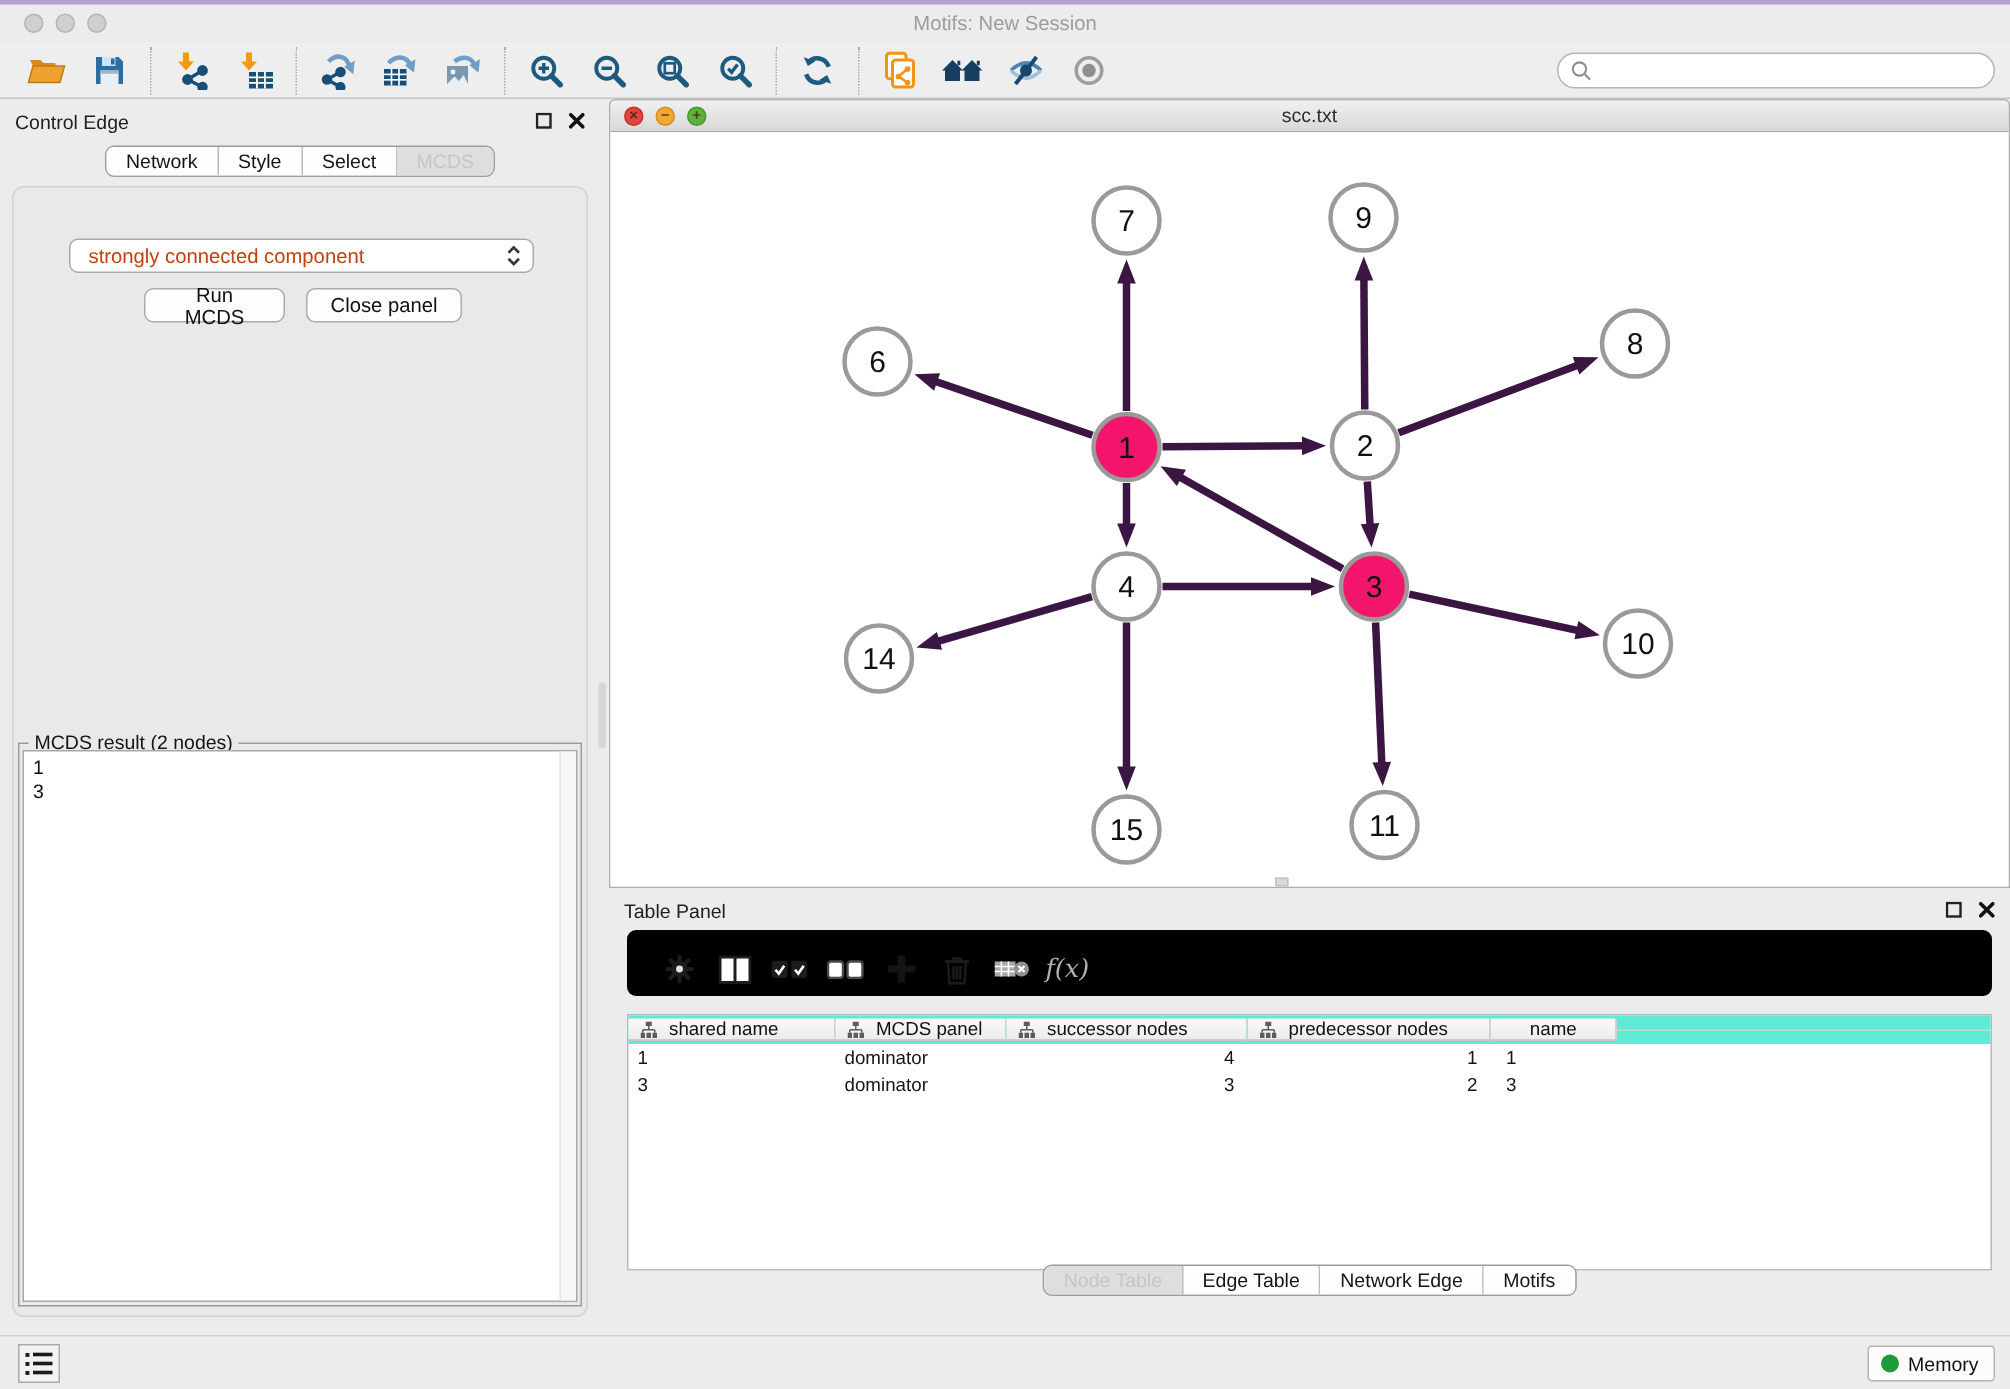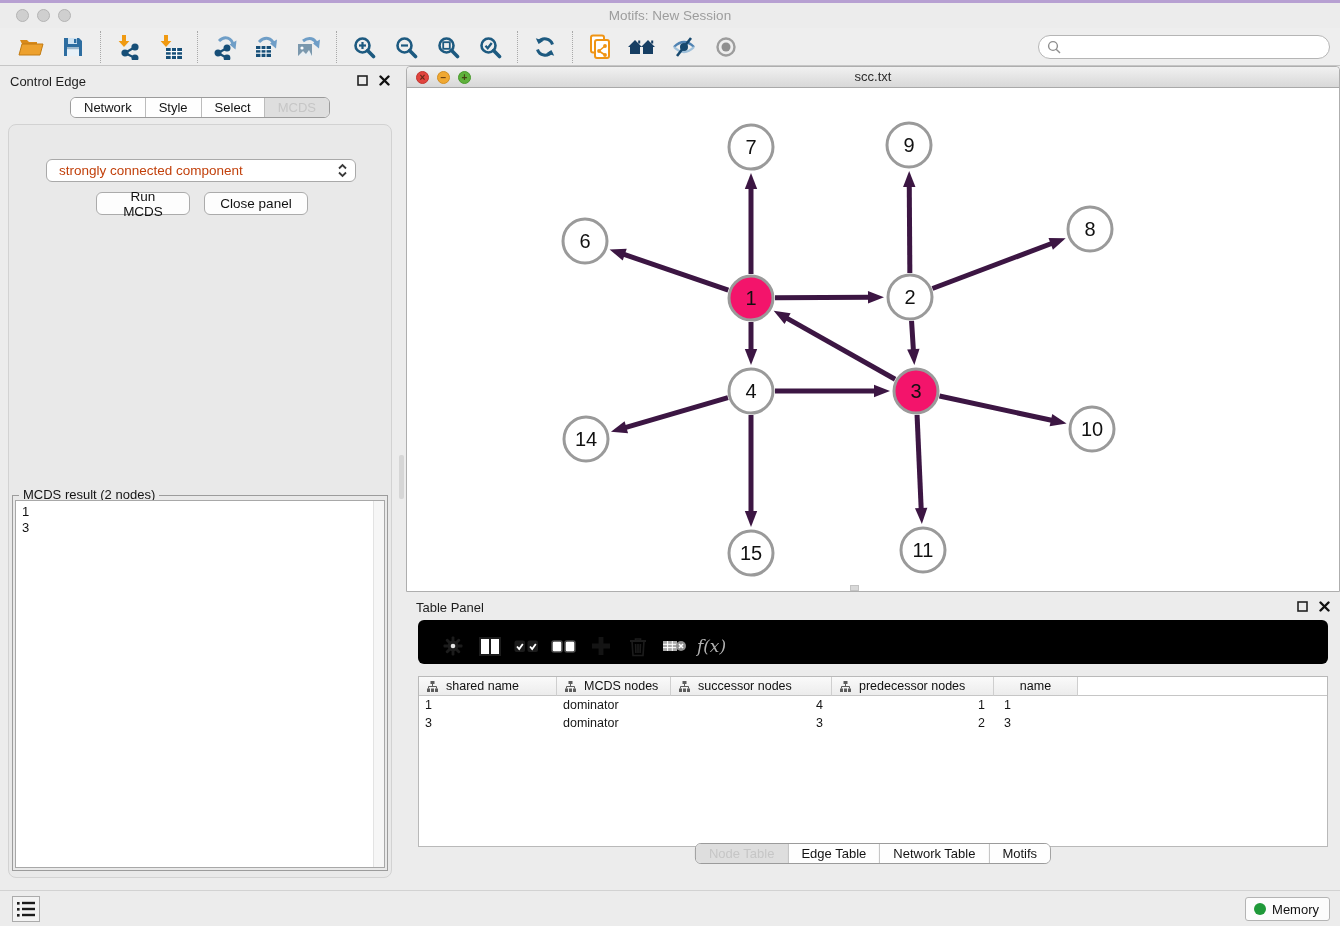--- a/index.html
+++ b/index.html
@@ -73,21 +73,21 @@
   .net-canvas svg { display:block; }
   .h-grip { position:absolute; bottom:0px; left:443px; width:9px; height:6px; background:#d9d9d9; border:1px solid #c3c3c3; }
 
   
   .table-panel { position:absolute; left:406px; top:592px; width:934px; height:298px; background:#ececec; }
   .tp-toolbar { position:absolute; left:12px; right:12px; top:28px; height:44px; background:#000000;
                 border-radius:6px; display:flex; align-items:flex-end; padding:0 16px; gap:0; }
   .tp-icon { min-width:37px; height:36px; display:flex; align-items:center; justify-content:center; }
   .fx { font-family:"DejaVu Serif", serif; font-style:italic; font-size:17px; color:#b2b2b2; }
   .table-wrap { position:absolute; left:12px; right:12px; top:84px; height:171px; background:#fff; border:1px solid #b9b9b9; }
-  .t-head { display:flex; height:19px; background:#5eead4; }
+  .t-head { display:flex; height:19px; background:#5eead4;align-items:center; }
   .t-hcell { display:flex; align-items:center; border-right:1px solid #cfcfcf; border-bottom:1px solid #c6c6c6;
              background:linear-gradient(#fafafa,#ececec); padding:0 6px; font-size:12.5px; color:#111; white-space:nowrap; }
   .t-hcell .hicon { margin-right:8px; margin-left:2px; flex:0 0 auto; display:inline-flex; }
   .t-hcell.center { justify-content:center; }
   .t-filler { flex:1; border-bottom:1px solid #c6c6c6; background:#fff; }
   .t-row { display:flex; height:16px; font-size:12.5px; color:#161616; margin-top:2px; }
   .t-cell { padding:0 6px; white-space:nowrap; }
   .t-cell.right { text-align:right; padding-right:9px; }
   .t-cell.pad-left { padding-left:10px; }
   .tp-tabs { position:absolute; bottom:26px; left:50%; transform:translateX(-50%); }
@@ -527,21 +527,21 @@
           <div class="t-hcell" style="width: 114px;">
             <span class="hicon">
               <svg width="11" height="11" viewBox="0 0 11 11">
                 <rect x="3.5" y="0" width="4" height="3" fill="#5c5c5c"></rect>
                 <path d="M5.5 3 v2.5 M1.5 5.5 h8 M1.5 5.5 v2 M9.5 5.5 v2" stroke="#5c5c5c" fill="none"></path>
                 <rect x="0" y="7.5" width="3" height="3.5" fill="#5c5c5c"></rect>
                 <rect x="4" y="7.5" width="3" height="3.5" fill="#5c5c5c"></rect>
                 <rect x="8" y="7.5" width="3" height="3.5" fill="#5c5c5c"></rect>
               </svg>
             </span>
-            <span>MCDS nodes</span>
+            <span>MCDS panel</span>
           </div>
           <div class="t-hcell" style="width: 161px;">
             <span class="hicon">
               <svg width="11" height="11" viewBox="0 0 11 11">
                 <rect x="3.5" y="0" width="4" height="3" fill="#5c5c5c"></rect>
                 <path d="M5.5 3 v2.5 M1.5 5.5 h8 M1.5 5.5 v2 M9.5 5.5 v2" stroke="#5c5c5c" fill="none"></path>
                 <rect x="0" y="7.5" width="3" height="3.5" fill="#5c5c5c"></rect>
                 <rect x="4" y="7.5" width="3" height="3.5" fill="#5c5c5c"></rect>
                 <rect x="8" y="7.5" width="3" height="3.5" fill="#5c5c5c"></rect>
               </svg>
@@ -578,21 +578,21 @@
             <div class="t-cell" style="width: 114px;">dominator</div>
             <div class="t-cell right" style="width: 161px;">3</div>
             <div class="t-cell right" style="width: 162px;">2</div>
             <div class="t-cell pad-left" style="width: 84px;">3</div>
           </div>
         </div>
     </div>
     <div class="seg tp-tabs">
         <span class="tab active">Node Table</span>
         <span class="tab">Edge Table</span>
-        <span class="tab">Network Table</span>
+        <span class="tab">Network Edge</span>
         <span class="tab">Motifs</span>
       </div>
   </div>
 
   <div class="statusbar">
     <span class="list-btn">
       <svg width="20" height="18" viewBox="0 0 20 18">
         <g stroke="#1c1c1c" stroke-width="2.4">
             <line x1="6" y1="3" x2="19" y2="3"></line>
             <line x1="6" y1="9" x2="19" y2="9"></line>

